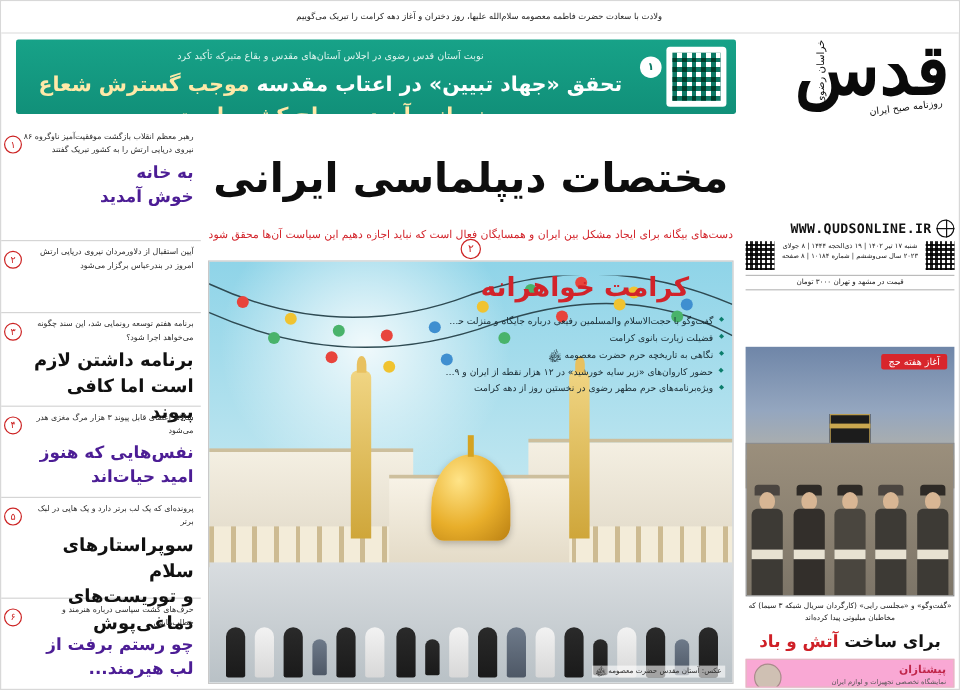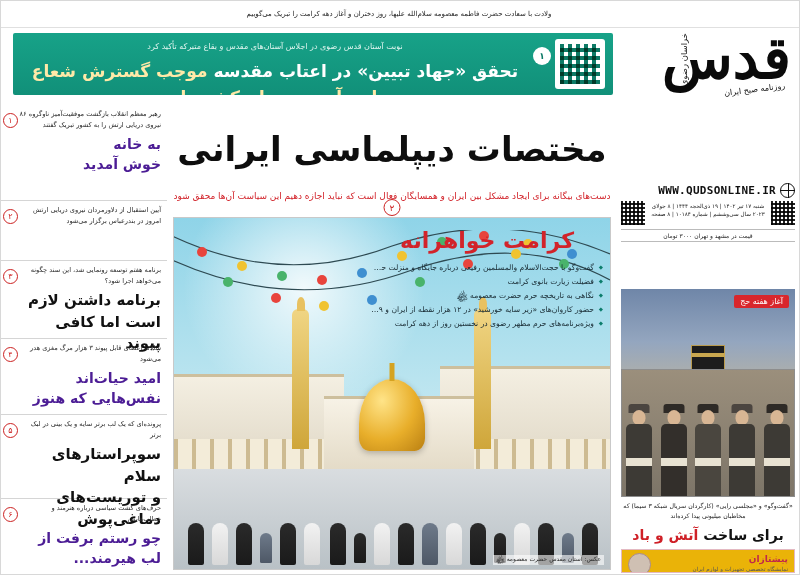--- a/index.html
+++ b/index.html
@@ -379,21 +379,21 @@
     font-weight: bold;
     color: #111;
     line-height: 1.5;
   }
   .right-headline .red { color: #cf2027; }
   .bottom-ad {
     position: absolute;
     top: 444px; right: 4px;
     width: 174px;
     height: 24px;
-    background: #eab308;
+    background: #f9a8d4;
     border: 1px solid #e3b9c2;
     box-sizing: border-box;
     overflow: hidden;
   }
   .bottom-ad .name {
     position: absolute;
     right: 6px; top: 4px;
     font-size: 9px;
     color: #c0264a;
     font-weight: bold;
@@ -860,27 +860,27 @@
       <div class="brief" style="height:78px">
         <div class="num">۳</div>
         <div class="lede">برنامه هفتم توسعه رونمایی شد، این سند چگونه می‌خواهد اجرا شود؟</div>
         <div class="hl dark small">برنامه داشتن لازم</div>
         <div class="hl dark small">است اما کافی پیوند</div>
       </div>
 
       <div class="brief" style="height:76px">
         <div class="num">۴</div>
         <div class="lede">سالانه اعضای قابل پیوند ۳ هزار مرگ مغزی هدر می‌شود</div>
+        <div class="hl">نفس‌هایی که هنوز</div>
         <div class="hl">امید حیات‌اند</div>
-        <div class="hl">نفس‌هایی که هنوز</div>
       </div>
 
       <div class="brief" style="height:84px">
         <div class="num">۵</div>
-        <div class="lede">پرونده‌ای که یک لب برتر سایه و یک بینی در لبک برتر</div>
+        <div class="lede">پرونده‌ای که یک لب برتر دارد و یک هایی در لبک برتر</div>
         <div class="hl dark small">سوپراستارهای سلام</div>
         <div class="hl dark small">و توریست‌های دماغی‌پوش</div>
       </div>
 
       <div class="brief" style="height:77px;border-bottom:none">
         <div class="num">۶</div>
         <div class="lede">حرف‌های کشت سیاسی درباره هنرمند و خطاب‌هایش</div>
         <div class="hl">چو رستم برفت از</div>
         <div class="hl">لب هیرمند...</div>
       </div>

